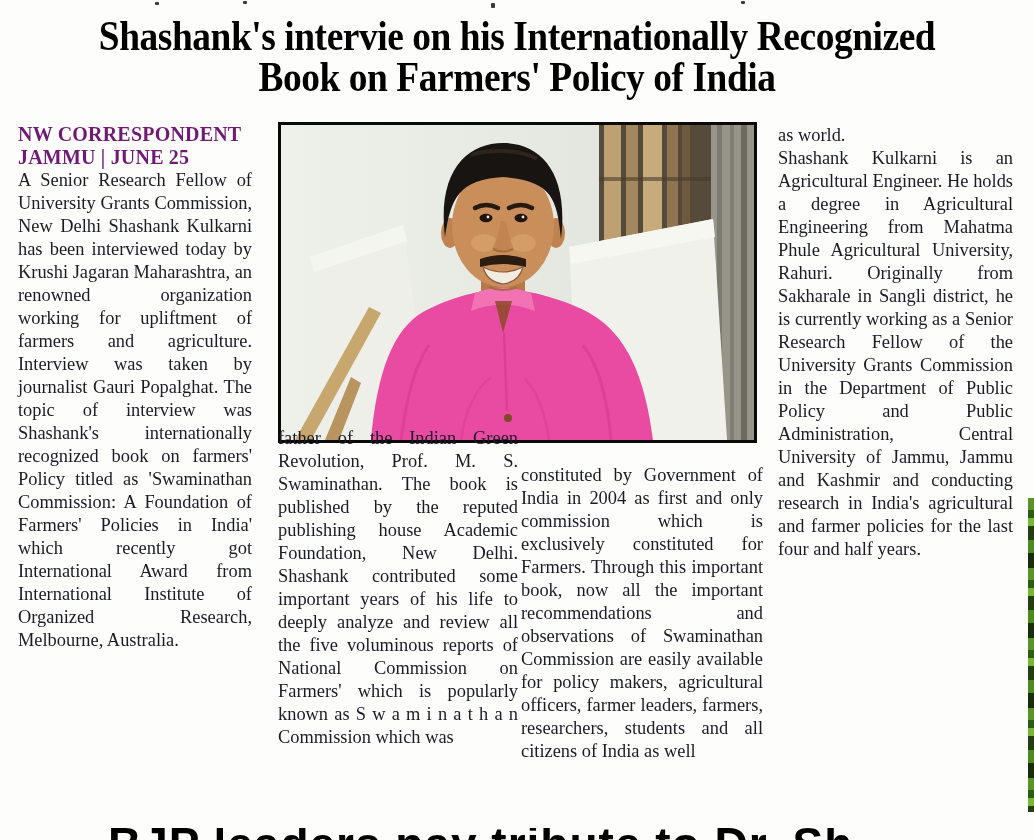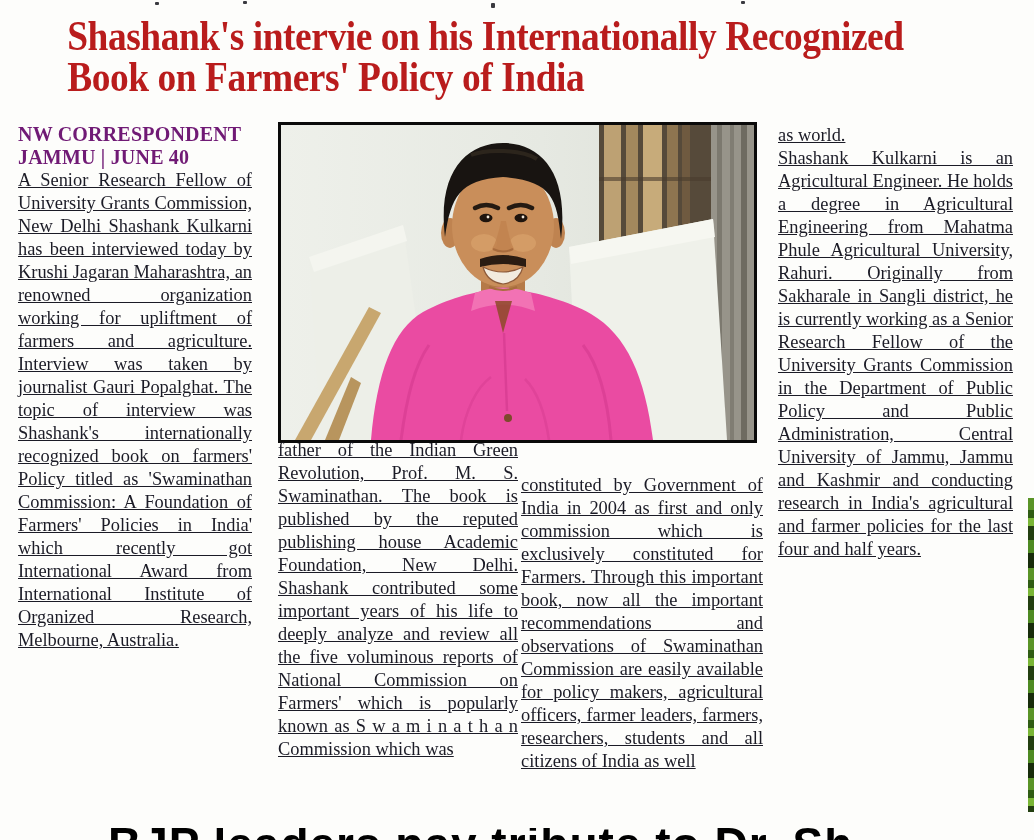--- a/index.html
+++ b/index.html
@@ -5,31 +5,31 @@
   html,body { margin:0; padding:0; background:#ffffff; }
   .page {
     position:relative; width:1034px; height:840px;
     background:#fdfdfb; overflow:hidden;
     font-family:"Liberation Serif", serif; color:#1b1b24;
   }
   
   .speck { position:absolute; background:#3a3a40; width:4px; height:3px; border-radius:1px; }
 
   
-  .headline { position:absolute; top:15px; left:0; width:100%; margin:0; text-align:left; color:#b91c1c; font-weight:bold; }
+  .headline { position:absolute; top:15px; left:0; width:100%; margin:0; text-align:center; color:#000000; font-weight:bold; }
   .hl-line { display:block; font-size:43px; line-height:41px; white-space:nowrap;
              transform:scaleX(0.87); transform-origin:50% 50%; letter-spacing:-0.5px; }
 
   
   .col { position:absolute; text-align:justify; font-size:18.4px; line-height:23px; color:#1b1b26; }
-  .col p { margin:0; text-align:justify;text-decoration:underline; }
+  .col p { margin:0; text-align:justify; }
   .byline { font-weight:bold; font-size:20px; line-height:23px; text-align:left; letter-spacing:0.2px; color:#701a75; }
   .col1 { left:18px;  top:123px; width:234px; }
-  .col2 { left:278px; top:439px; width:240px; }
-  .col3 { left:521px; top:474px; width:242px; }
+  .col2 { left:278px; top:427px; width:240px; }
+  .col3 { left:521px; top:464px; width:242px; }
   .col4 { left:778px; top:124px; width:235px; }
 
   
   .photo { position:absolute; left:278px; top:122px; width:473px; height:315px;
            margin:0; border:3px solid #0a0a0a; background:#e9ece5; }
   .photo svg { display:block; width:100%; height:100%; }
 
   
   .bottom-headline { position:absolute; left:108px; top:828px; width:880px; height:12px; overflow:hidden; }
   .bottom-headline span { display:block; position:relative; top:-7px;
@@ -53,21 +53,21 @@
   <div class="speck" style="left:741px; top:1px;"></div>
 
   <h1 class="headline">
     <span class="hl-line">Shashank's intervie on his Internationally Recognized</span>
     <span class="hl-line">Book on Farmers' Policy of India</span>
   </h1>
 
   <div class="col col1">
     <div class="byline">
       <div>NW CORRESPONDENT</div>
-      <div>JAMMU | JUNE 40</div>
+      <div>JAMMU | JUNE 25</div>
     </div>
     <p>A Senior Research Fellow of University Grants Commission, New Delhi Shashank Kulkarni has been interviewed today by Krushi Jagaran Maharashtra, an renowned organization working for upliftment of farmers and agriculture. Interview was taken by journalist Gauri Popalghat. The topic of interview was Shashank's internationally recognized book on farmers' Policy titled as 'Swaminathan Commission: A Foundation of Farmers' Policies in India' which recently got International Award from International Institute of Organized Research, Melbourne, Australia.</p>
   </div>
 
   <figure class="photo" role="img" aria-label="Shashank Kulkarni, smiling man with moustache wearing a bright pink kurta, seated on a white deck chair in front of a wall with bamboo poles and a curtain">
     <svg viewBox="0 0 473 315" preserveAspectRatio="none">
       <defs>
         <linearGradient id="wall" x1="0" y1="0" x2="1" y2="0">
           <stop offset="0" stop-color="#eef0ea"></stop>
           <stop offset="0.55" stop-color="#e6e9e2"></stop>

